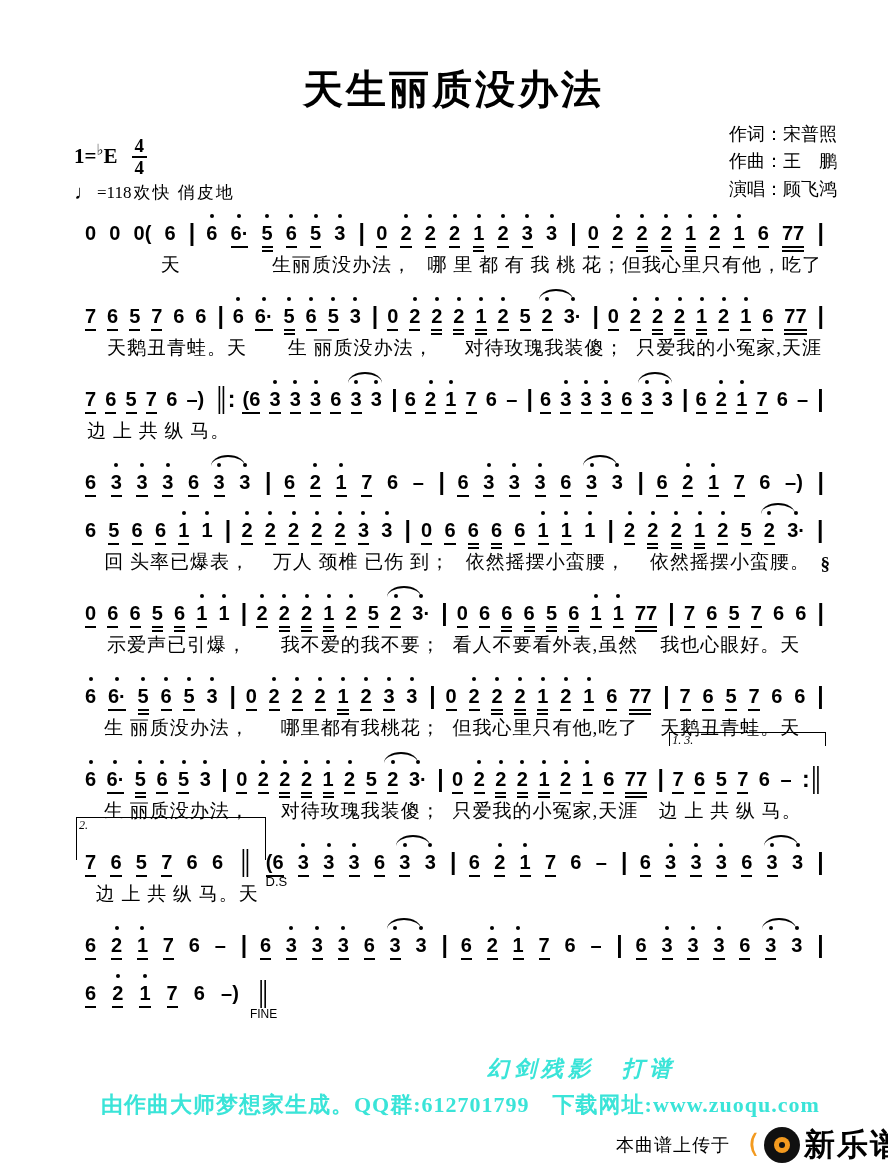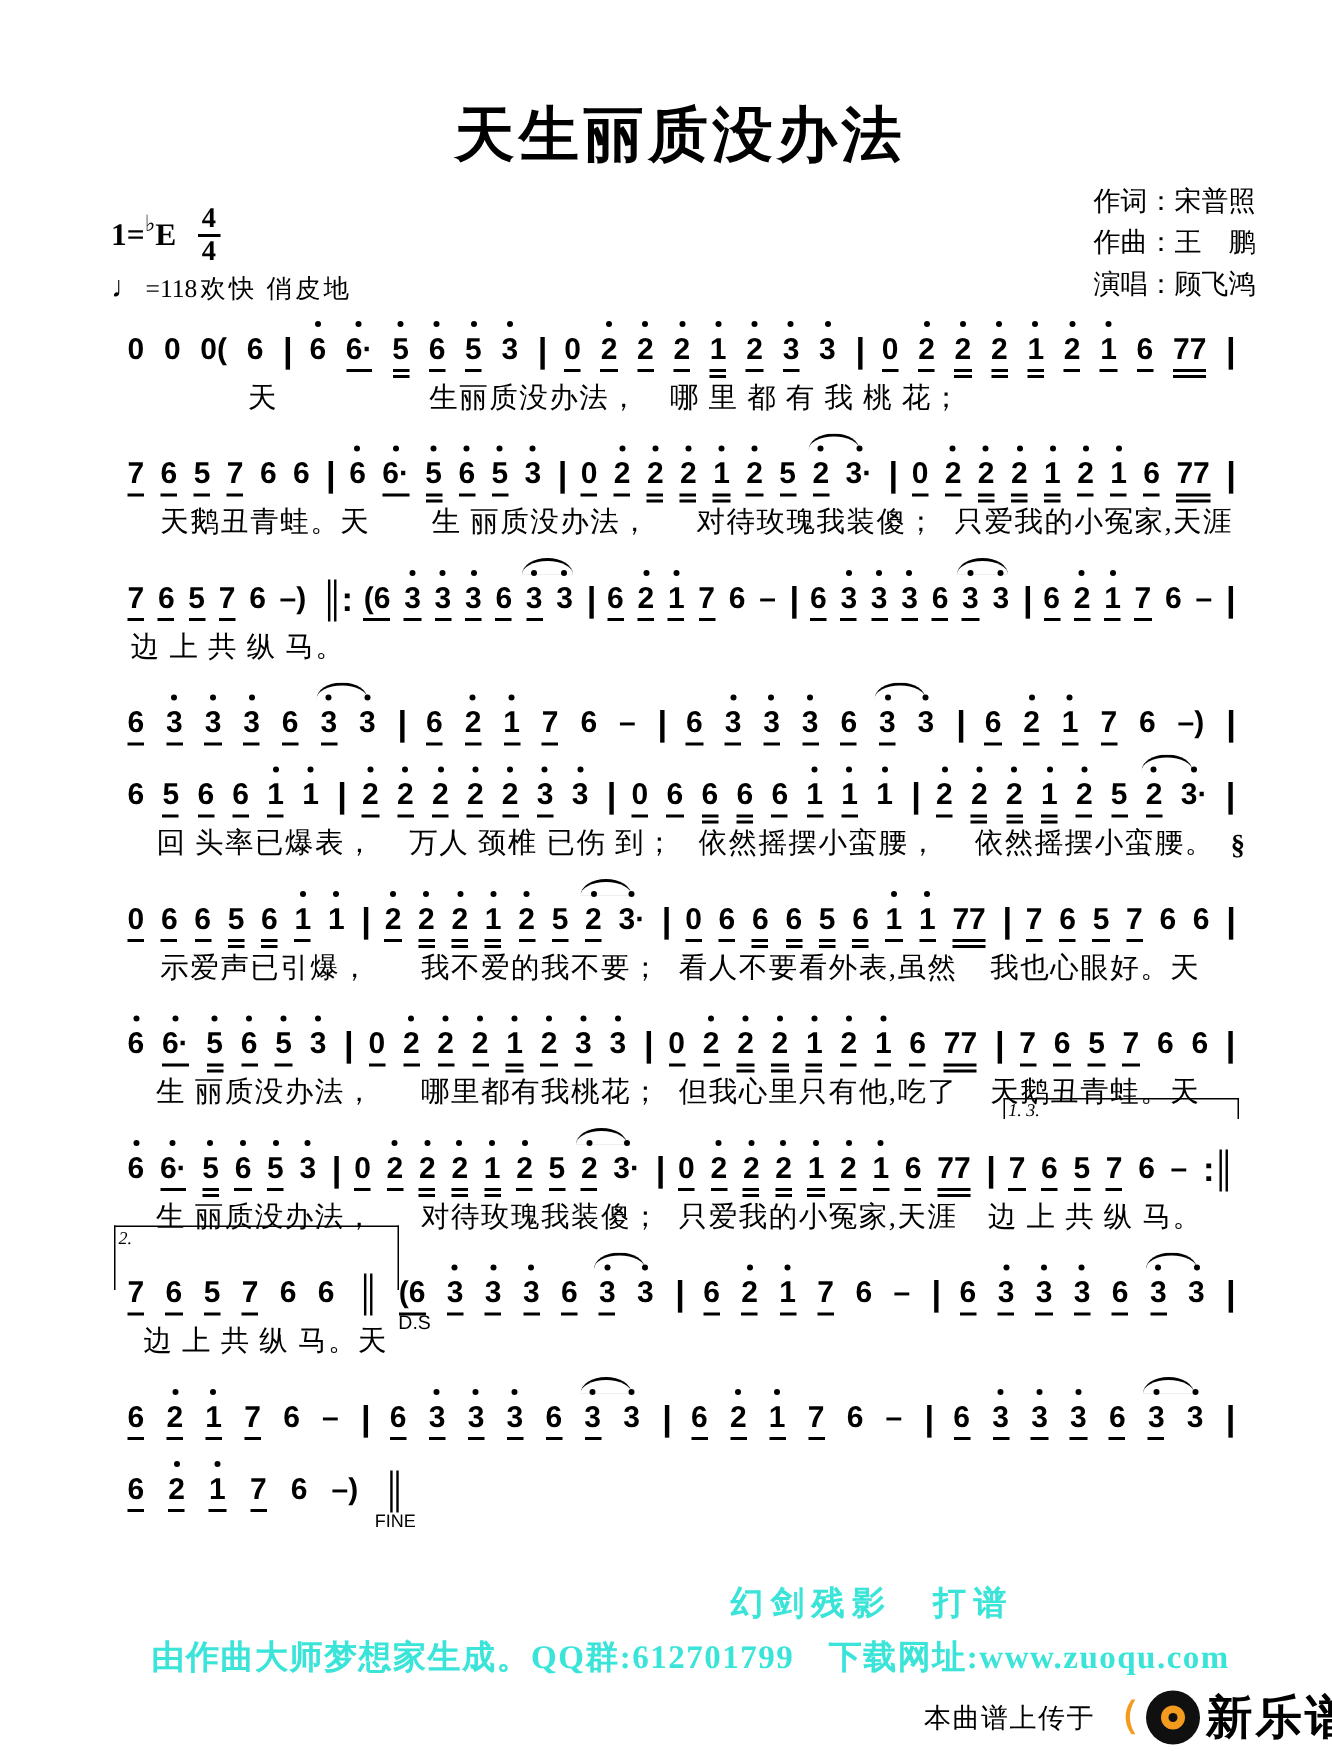--- a/index.html
+++ b/index.html
@@ -131,20 +131,21 @@
           <span class="tok"><span class="dot"></span><span class="num">2</span><span class="u1"></span></span>
           <span class="tok"><span class="dot"></span><span class="num">1</span><span class="u1"></span></span>
           <span class="tok"><span class="num">6</span><span class="u1"></span></span>
           <span class="tok"><span class="num">77</span><span class="u1"></span><span class="u2"></span></span>
           <span class="tok bar"><span class="num">|</span></span>
         </div>
         <div class="lyr" style="grid-template-columns: repeat(4, 1fr);">
           <span class="seg">天</span>
           <span class="seg">生丽质没办法，</span>
           <span class="seg">哪 里 都 有 我 桃 花；</span>
+          <span class="seg">但我心里只有他，吃了</span>
         </div>
       </div>
       <div class="system">
         <div class="notes-row">
           <span class="tok"><span class="num">7</span><span class="u1"></span></span>
           <span class="tok"><span class="num">6</span><span class="u1"></span></span>
           <span class="tok"><span class="num">5</span><span class="u1"></span></span>
           <span class="tok"><span class="num">7</span><span class="u1"></span></span>
           <span class="tok"><span class="num">6</span></span>
           <span class="tok"><span class="num">6</span></span>
@@ -529,21 +530,21 @@
           <span class="tok"><span class="dot"></span><span class="num">1</span><span class="u1"></span></span>
           <span class="tok"><span class="num">7</span><span class="u1"></span></span>
           <span class="tok"><span class="num">6</span></span>
           <span class="tok"><span class="num">–)</span></span>
           <span class="tok bar"><span class="num">║</span></span>
         </div>
         <div class="fine">FINE</div>
       </div>
     </div>
 
-  <div class="credit-line1" style="color: rgb(58, 228, 216);">幻剑残影　打谱</div>
+  <div class="credit-line1" style="color: rgb(58, 228, 216); font-style: italic;">幻剑残影　打谱</div>
   <div class="credit-line2" style="color: rgb(58, 228, 216);">由作曲大师梦想家生成。QQ群:612701799　下载网址:www.zuoqu.com</div>
 
   <div class="upload">
     <span class="prefix">本曲谱上传于</span>
     <span class="oparen" style="color: rgb(243, 154, 31);">（</span>
     <span class="record"></span>
     <span class="sitename">新乐谱</span>
   </div>
 
 </div>

